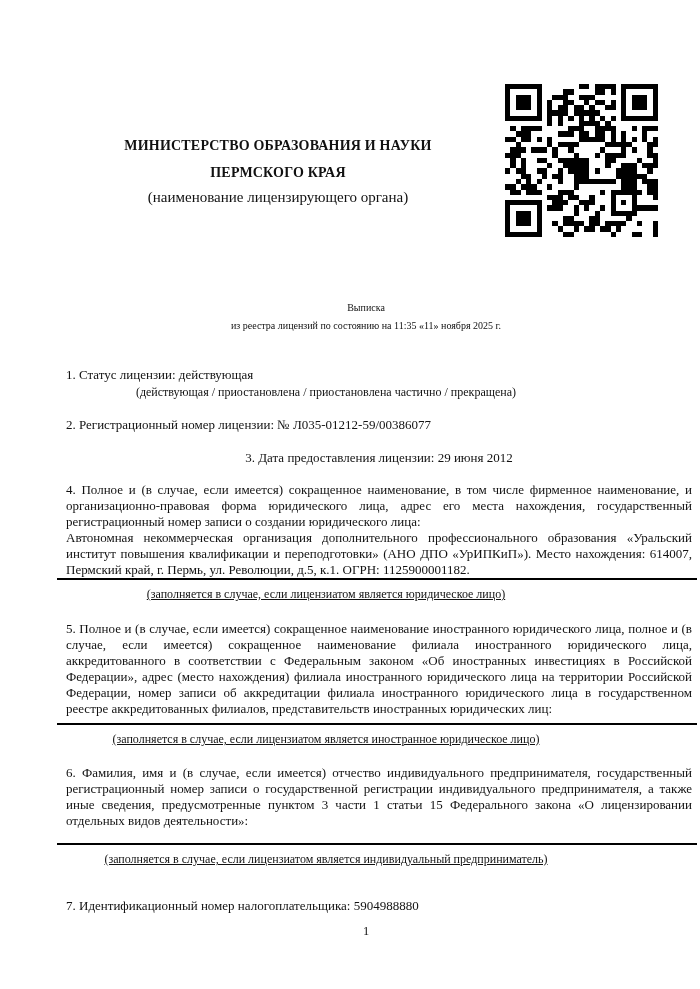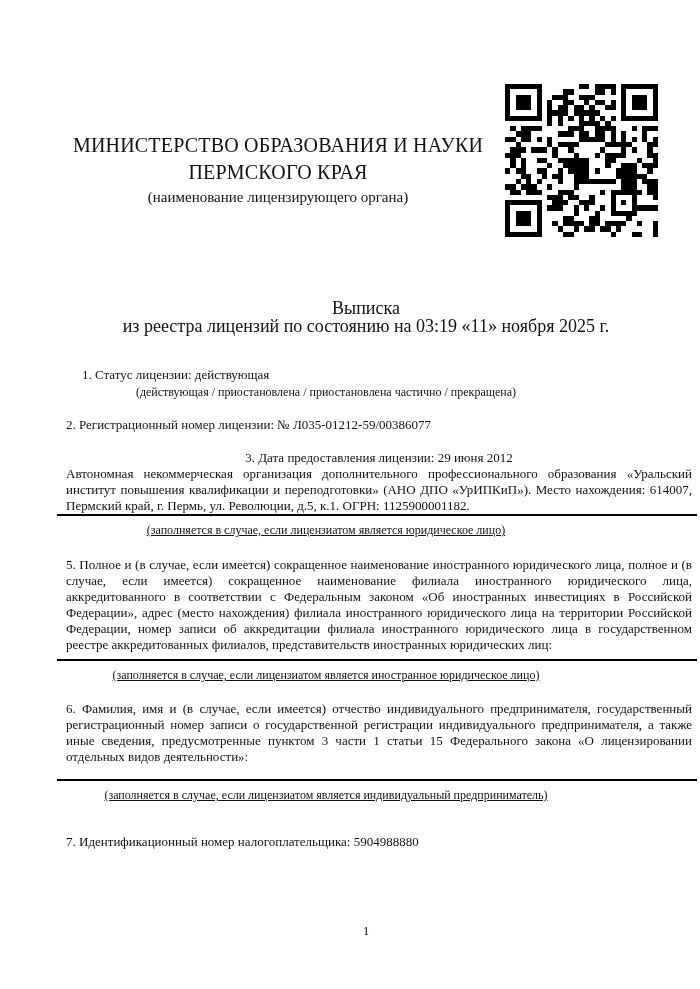--- a/index.html
+++ b/index.html
@@ -19,22 +19,22 @@
   
   .top-zone { position: relative; height: 299px; }
 
   .ministry-block {
     position: absolute;
     left: 66px; top: 132px;
     width: 424px;
     text-align: center;
   }
   .ministry-line {
-    font-size: 20px;
-    font-weight: normal;
+    font-size: 14px;
+    font-weight: bold;
     line-height: 27px;
     letter-spacing: 0.2px;
   }
   .ministry-caption {
     margin-top: 5px;
     font-size: 15px;
     line-height: 13px;
   }
 
   .qr-box {
@@ -43,21 +43,21 @@
     width: 153px; height: 153px;
   }
   .qr-box svg { display: block; width: 153px; height: 153px; }
   .qr-box rect { fill: #000000; }
 
   
   .title-block {
     margin-left: 66px;
     width: 600px;
     text-align: center;
-    font-size: 18px;
+    font-size: 10px;
     line-height: 18px;
   }
 
   
   .items {
     margin-left: 66px;
     width: 626px;
     font-size: 13px;
     line-height: 16px;
   }
@@ -70,21 +70,21 @@
     font-size: 12px;
     line-height: 13px;
   }
   .rule {
     height: 2px;
     background: #000000;
     width: 640px;
     margin-left: -9px;
   }
 
-  .mt-item1   { margin-top: 32px; margin-left: 16px; }
+  .mt-item1   { margin-top: 32px; }
   .cap-item1  { margin-top: 3px; }
   .mt-item2   { margin-top: 18px; }
   .mt-item3   { margin-top: 17px; text-align: center; }
   .mt-item4   { margin-top: 16px; }
   .cap-after-rule { margin-top: 8px; text-decoration: underline; }
   .mt-item5   { margin-top: 20px; }
   .gap-item5  { height: 6px; }
   .mt-item6   { margin-top: 19px; }
   .gap-item6  { height: 14px; }
   .mt-item7   { margin-top: 32px; }
@@ -521,32 +521,33 @@
           <rect x="20" y="28" width="1" height="1"></rect>
           <rect x="24" y="28" width="1" height="1"></rect>
           <rect x="25" y="28" width="1" height="1"></rect>
           <rect x="28" y="28" width="1" height="1"></rect>
         </svg>
     </div>
   </div>
 
   <div class="title-block">
     <div>Выписка</div>
-    <div>из реестра лицензий по состоянию на 03:19 «11» ноября 2025 г.</div>
+    <div>из реестра лицензий по состоянию на 11:35 «11» ноября 2025 г.</div>
   </div>
 
   <div class="items">
 
     <p class="item-text mt-item1">1. Статус лицензии: действующая</p>
     <div class="caption cap-item1">(действующая / приостановлена / приостановлена частично / прекращена)</div>
 
     <p class="item-text mt-item2">2. Регистрационный номер лицензии: № Л035-01212-59/00386077</p>
 
     <p class="item-text mt-item3">3. Дата предоставления лицензии: 29 июня 2012</p>
 
+    <p class="just mt-item4">4. Полное и (в случае, если имеется) сокращенное наименование, в том числе фирменное наименование, и организационно-правовая форма юридического лица, адрес его места нахождения, государственный регистрационный номер записи о создании юридического лица:</p>
     <p class="just">Автономная некоммерческая организация дополнительного профессионального образования «Уральский институт повышения квалификации и переподготовки» (АНО ДПО «УрИПКиП»). Место нахождения: 614007, Пермский край, г. Пермь, ул. Революции, д.5, к.1. ОГРН: 1125900001182.</p>
     <div class="rule"></div>
     <div class="caption cap-after-rule">(заполняется в случае, если лицензиатом является юридическое лицо)</div>
 
     <p class="just mt-item5">5. Полное и (в случае, если имеется) сокращенное наименование иностранного юридического лица, полное и (в случае, если имеется) сокращенное наименование филиала иностранного юридического лица, аккредитованного в соответствии с Федеральным законом «Об иностранных инвестициях в Российской Федерации», адрес (место нахождения) филиала иностранного юридического лица на территории Российской Федерации, номер записи об аккредитации филиала иностранного юридического лица в государственном реестре аккредитованных филиалов, представительств иностранных юридических лиц:</p>
     <div class="gap-item5"></div>
     <div class="rule"></div>
     <div class="caption cap-after-rule">(заполняется в случае, если лицензиатом является иностранное юридическое лицо)</div>
 
     <p class="just mt-item6">6. Фамилия, имя и (в случае, если имеется) отчество индивидуального предпринимателя, государственный регистрационный номер записи о государственной регистрации индивидуального предпринимателя, а также иные сведения, предусмотренные пунктом 3 части 1 статьи 15 Федерального закона «О лицензировании отдельных видов деятельности»:</p>

